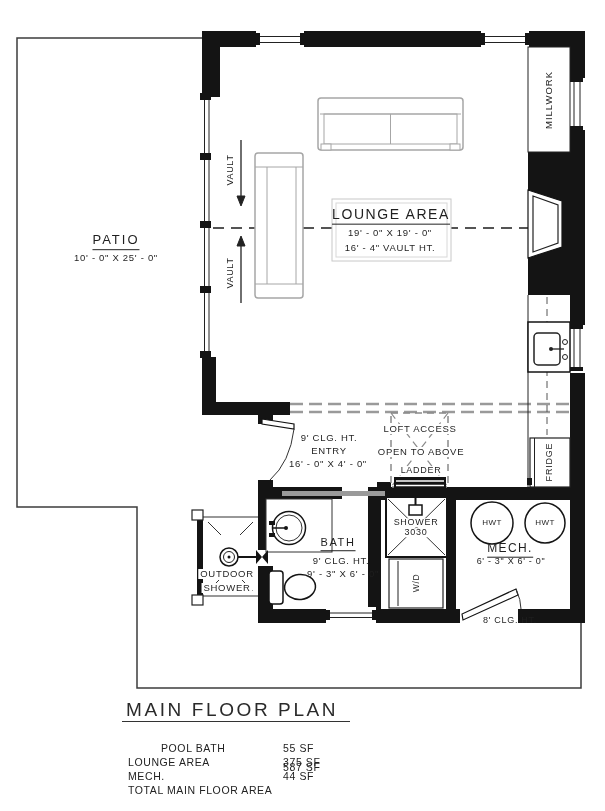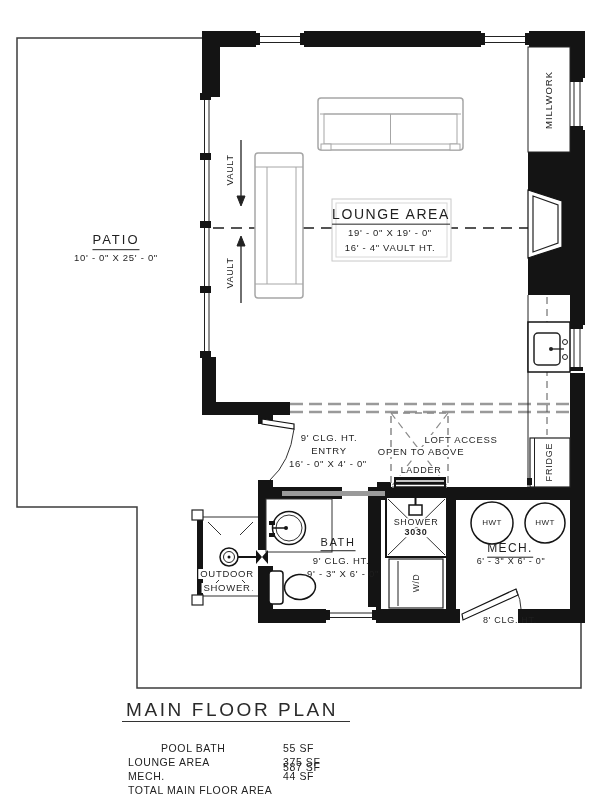--- a/index.html
+++ b/index.html
@@ -231,28 +231,28 @@
   <div class="lbl" style="left:391px;top:214px;font-size:14px;letter-spacing:1.6px;"><span class="u">LOUNGE AREA</span></div>
   <div class="lbl" style="left:390px;top:233px;">19' - 0" X 19' - 0"</div>
   <div class="lbl" style="left:390px;top:248px;">16' - 4" VAULT HT.</div>
 
   <div class="lbl v" style="left:549px;top:100px;font-size:9.5px;letter-spacing:1px;">MILLWORK</div>
 
   <div class="lbl" style="left:329px;top:438px;">9' CLG. HT.</div>
   <div class="lbl" style="left:329px;top:451px;">ENTRY</div>
   <div class="lbl" style="left:328px;top:464px;">16' - 0" X 4' - 0"</div>
 
-  <div class="lbl bgw" style="left:420px;top:440px;margin-left:41px;">LOFT ACCESS</div>
+  <div class="lbl bgw" style="left:420px;top:429px;">LOFT ACCESS</div>
   <div class="lbl bgw" style="left:421px;top:452px;text-align:center;">OPEN TO ABOVE</div>
   <div class="lbl bgw" style="left:421px;top:471px;font-size:9px;">LADDER</div>
 
   <div class="lbl v" style="left:550px;top:462px;font-size:9px;letter-spacing:.8px;">FRIDGE</div>
 
   <div class="lbl bgw" style="left:416px;top:523px;font-size:9px;">SHOWER</div>
-  <div class="lbl bgw" style="left:416px;top:533px;font-size:9px;font-weight:bold;">3030</div>
+  <div class="lbl bgw" style="left:416px;top:533px;font-size:9px;">3030</div>
 
   <div class="lbl v" style="left:416px;top:583px;font-size:8.5px;">W/D</div>
 
   <div class="lbl" style="left:492px;top:523px;font-size:8px;letter-spacing:.4px;">HWT</div>
   <div class="lbl" style="left:545px;top:523px;font-size:8px;letter-spacing:.4px;">HWT</div>
 
   <div class="lbl" style="left:510px;top:548px;font-size:12px;letter-spacing:1.4px;"><span class="u">MECH.</span></div>
   <div class="lbl" style="left:511px;top:562px;font-size:9px;">6' - 3" X 6' - 0"</div>
   <div class="lbl" style="left:510px;top:573px;font-size:9px;margin-top:48px;">8' CLG. HT.</div>
 

